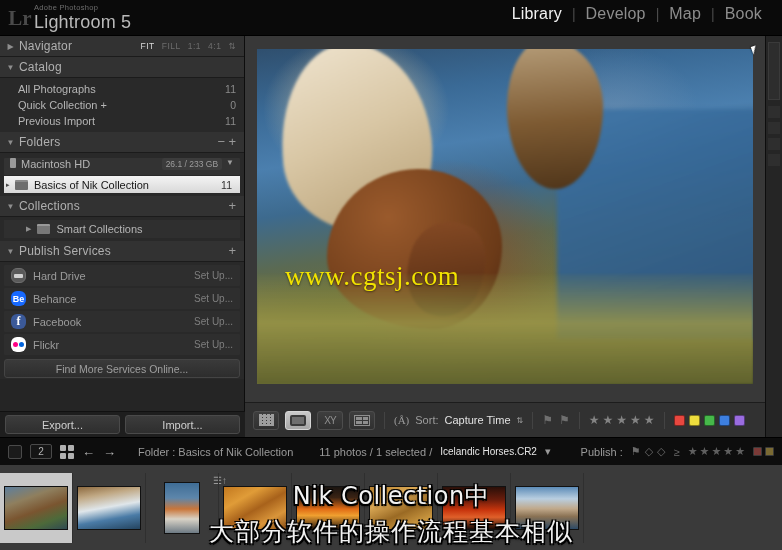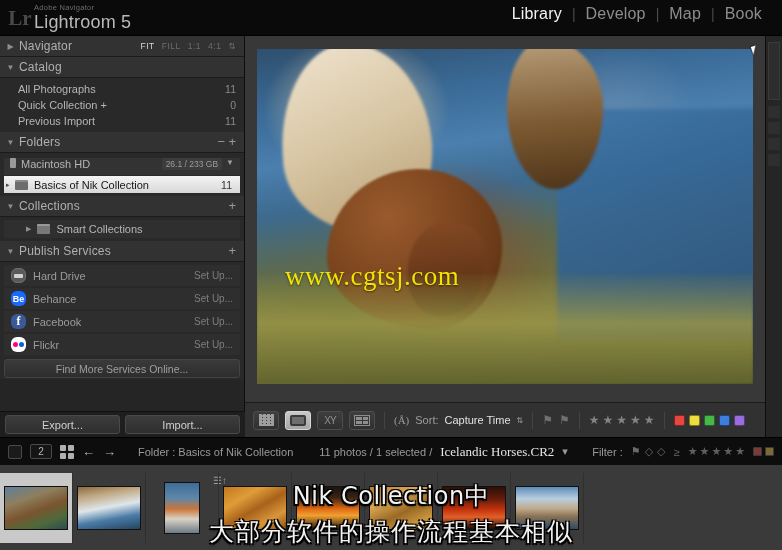--- a/index.html
+++ b/index.html
@@ -311,21 +311,21 @@
     display: flex; align-items: center; justify-content: center;
     font-size: 10px; color: #b4b4b4;
   }
   .fb-grid {
     width: 14px; height: 14px;
     display: grid; grid-template-columns: 1fr 1fr; gap: 2px;
   }
   .fb-grid i { background: #b0b0b0; display: block; border-radius: 1px; }
   .fb-arrow { color: #b4b4b4; font-size: 13px; cursor: pointer; }
   .fb-text { font-size: 11px; color: #9a9a9a; }
-  .fb-strong { font-size: 13px; color: #e6e6e6; font-family: Liberation Serif, serif; }
+  .fb-strong { font-size: 10px; color: #e6e6e6; }
   .fb-filter-lbl { font-size: 11px; color: #9a9a9a; margin-left: auto; }
   .fb-flags { display: flex; gap: 4px; align-items: center; }
   .fb-flag { font-size: 11px; color: #6a6a6a; }
   .fb-stars { display: flex; gap: 2px; }
   .fb-stars span { color: #5f5f5f; font-size: 11px; }
   .fb-colors { display: flex; gap: 3px; }
   .fb-colors i {
     width: 9px; height: 9px; display: block; border-radius: 1px;
     border: 1px solid #3a3a3a;
   }
@@ -383,21 +383,21 @@
   }
 </style>
 </head>
 <body>
 
 <div class="app">
 
   <div class="titlebar">
     <div class="lr-logo">Lr</div>
     <div class="brand">
-      <span class="brand-sup">Adobe Navigator</span>
+      <span class="brand-sup">Adobe Photoshop</span>
       <span class="brand-main">Lightroom 5</span>
     </div>
     <div class="modules">
       <span class="module active">Library</span>
       <span class="module-sep">|</span>
       <span class="module">Develop</span>
       <span class="module-sep">|</span>
       <span class="module">Map</span>
       <span class="module-sep">|</span>
       <span class="module">Book</span>
@@ -580,21 +580,21 @@
         <i></i>
         <i></i>
         <i></i>
       </span>
     <span class="fb-arrow">←</span>
     <span class="fb-arrow">→</span>
     <span class="fb-text" style="margin-left:14px;">Folder : Basics of Nik Collection</span>
     <span class="fb-text" style="margin-left:18px;">11 photos / 1 selected /</span>
     <span class="fb-strong">Icelandic Horses.CR2</span>
     <span class="fb-text">▾</span>
-    <span class="fb-filter-lbl">Filter :</span>
+    <span class="fb-filter-lbl">Publish :</span>
     <span class="fb-flags">
       <span class="fb-flag">⚑</span>
       <span class="fb-flag">◇</span>
       <span class="fb-flag">◇</span>
     </span>
     <span class="fb-flag">≥</span>
     <span class="fb-stars">
       <span>★</span>
       <span>★</span>
       <span>★</span>

